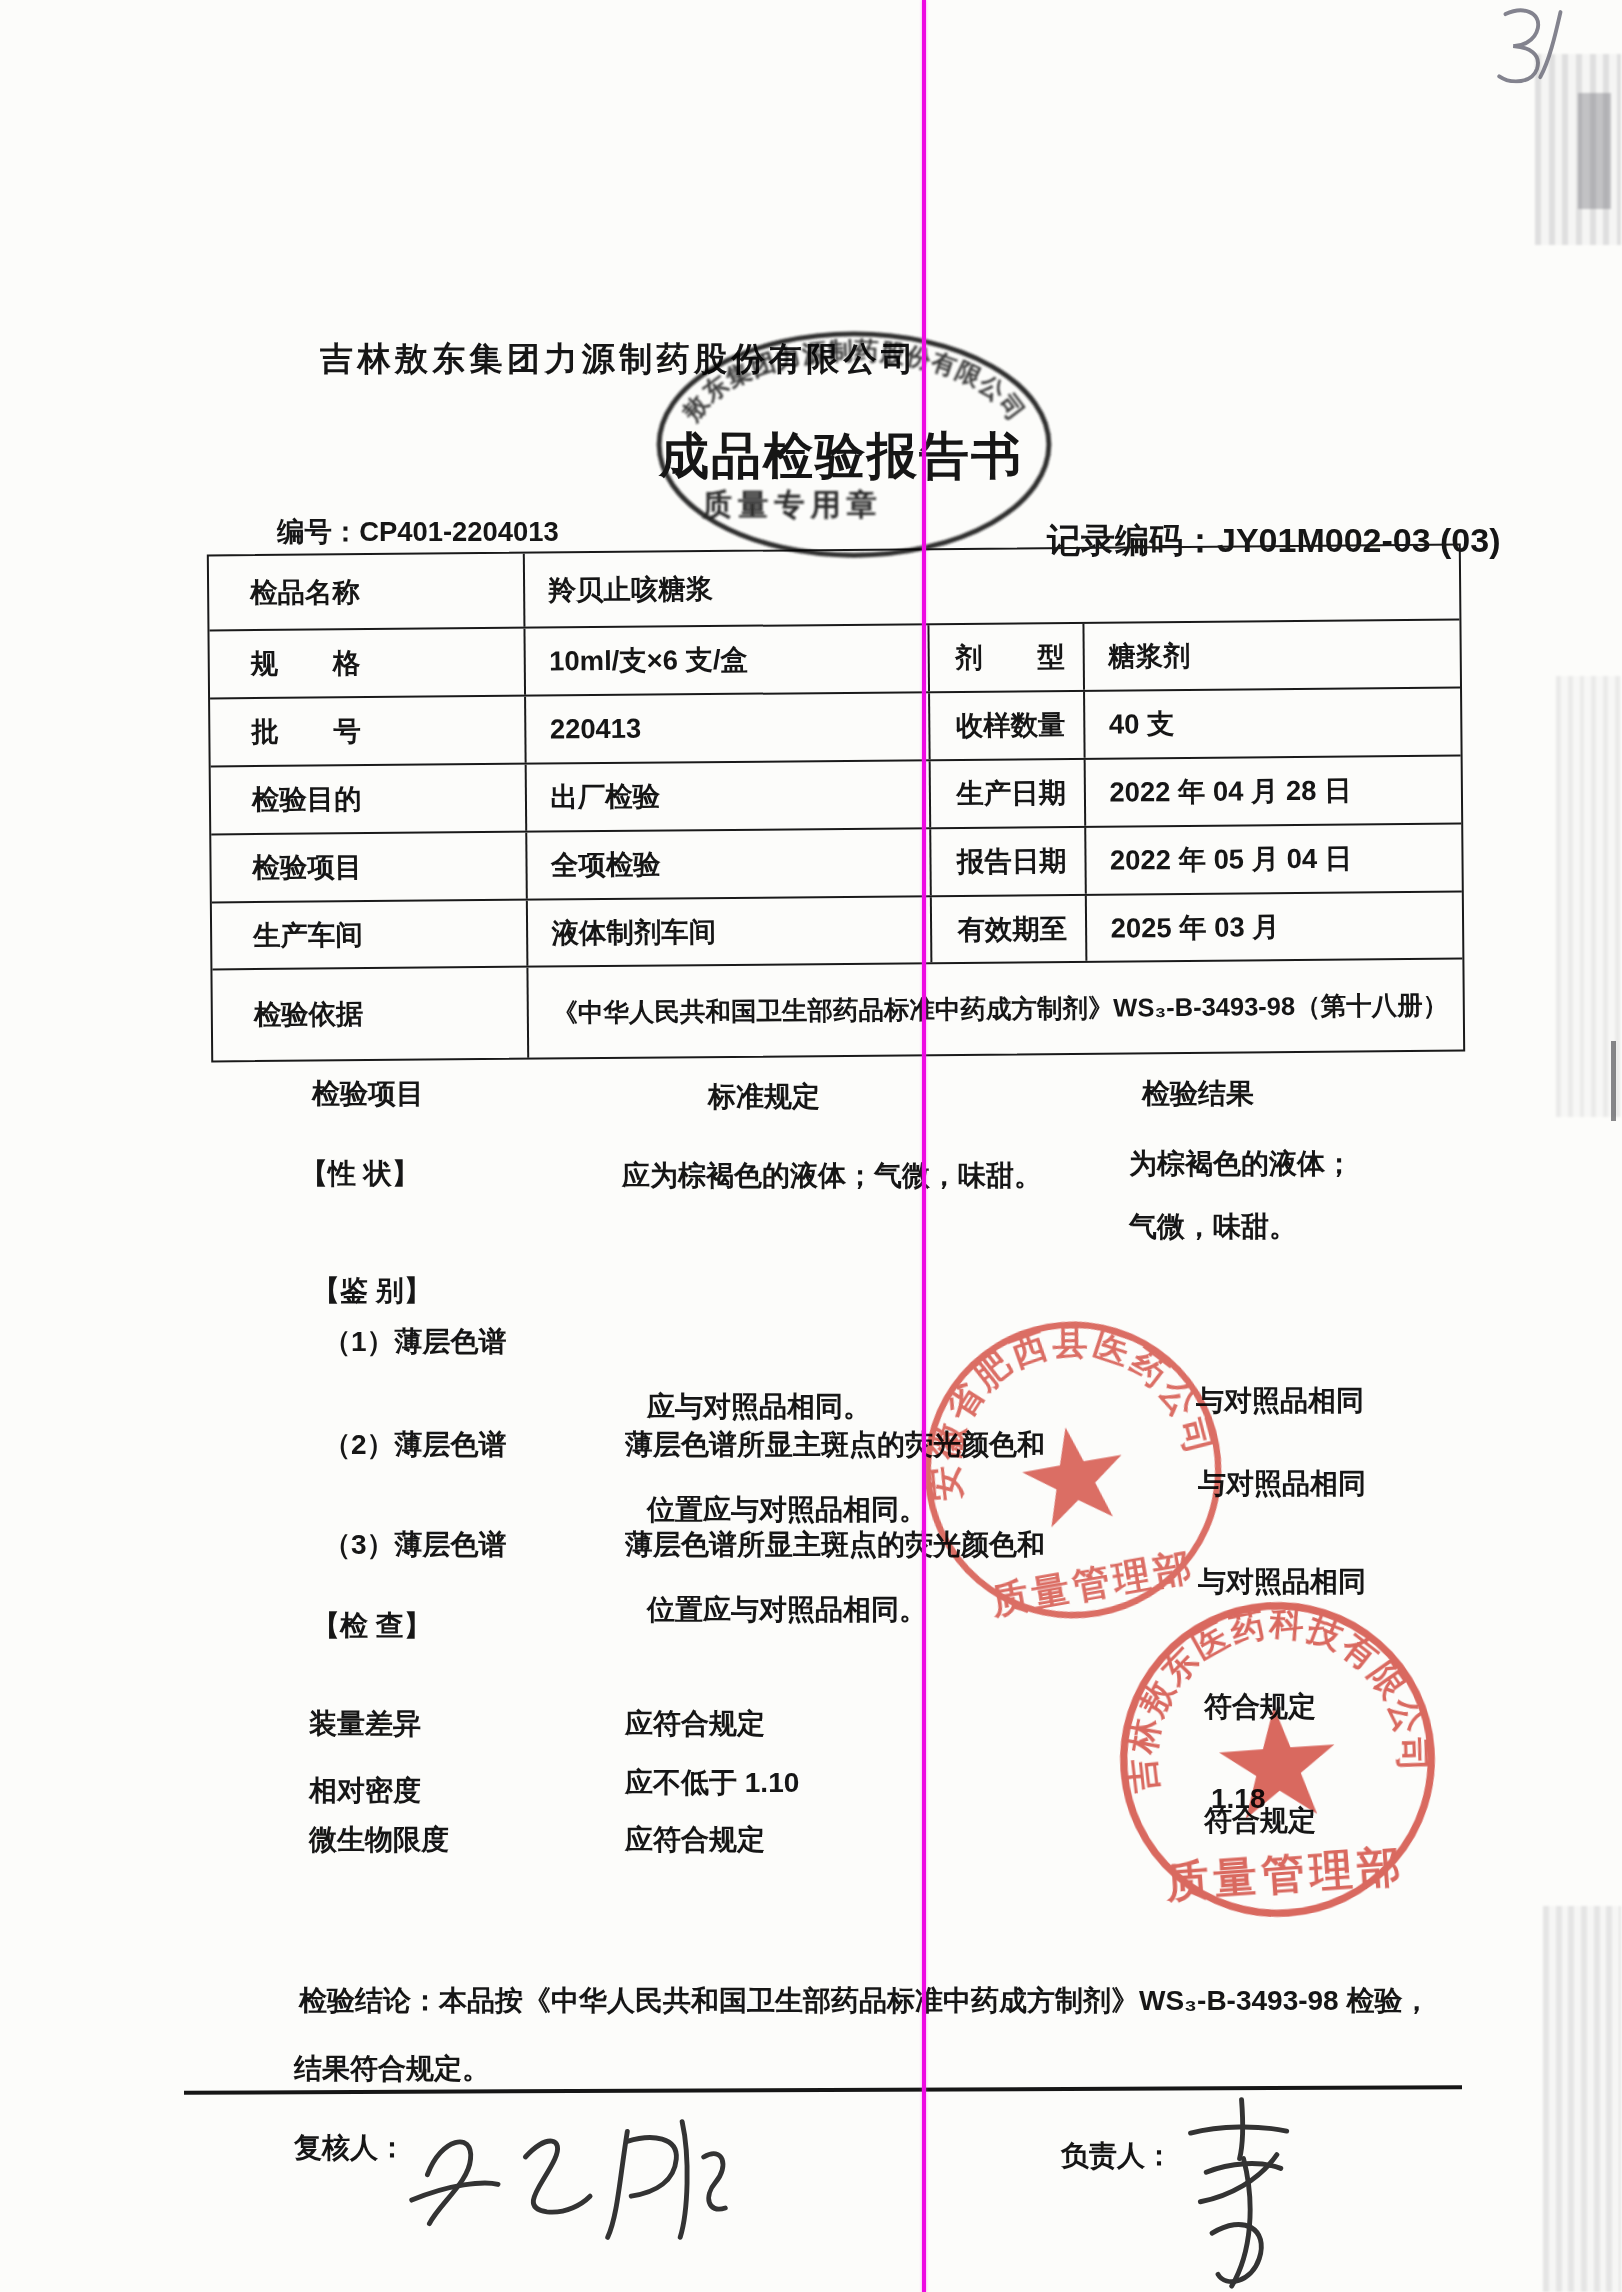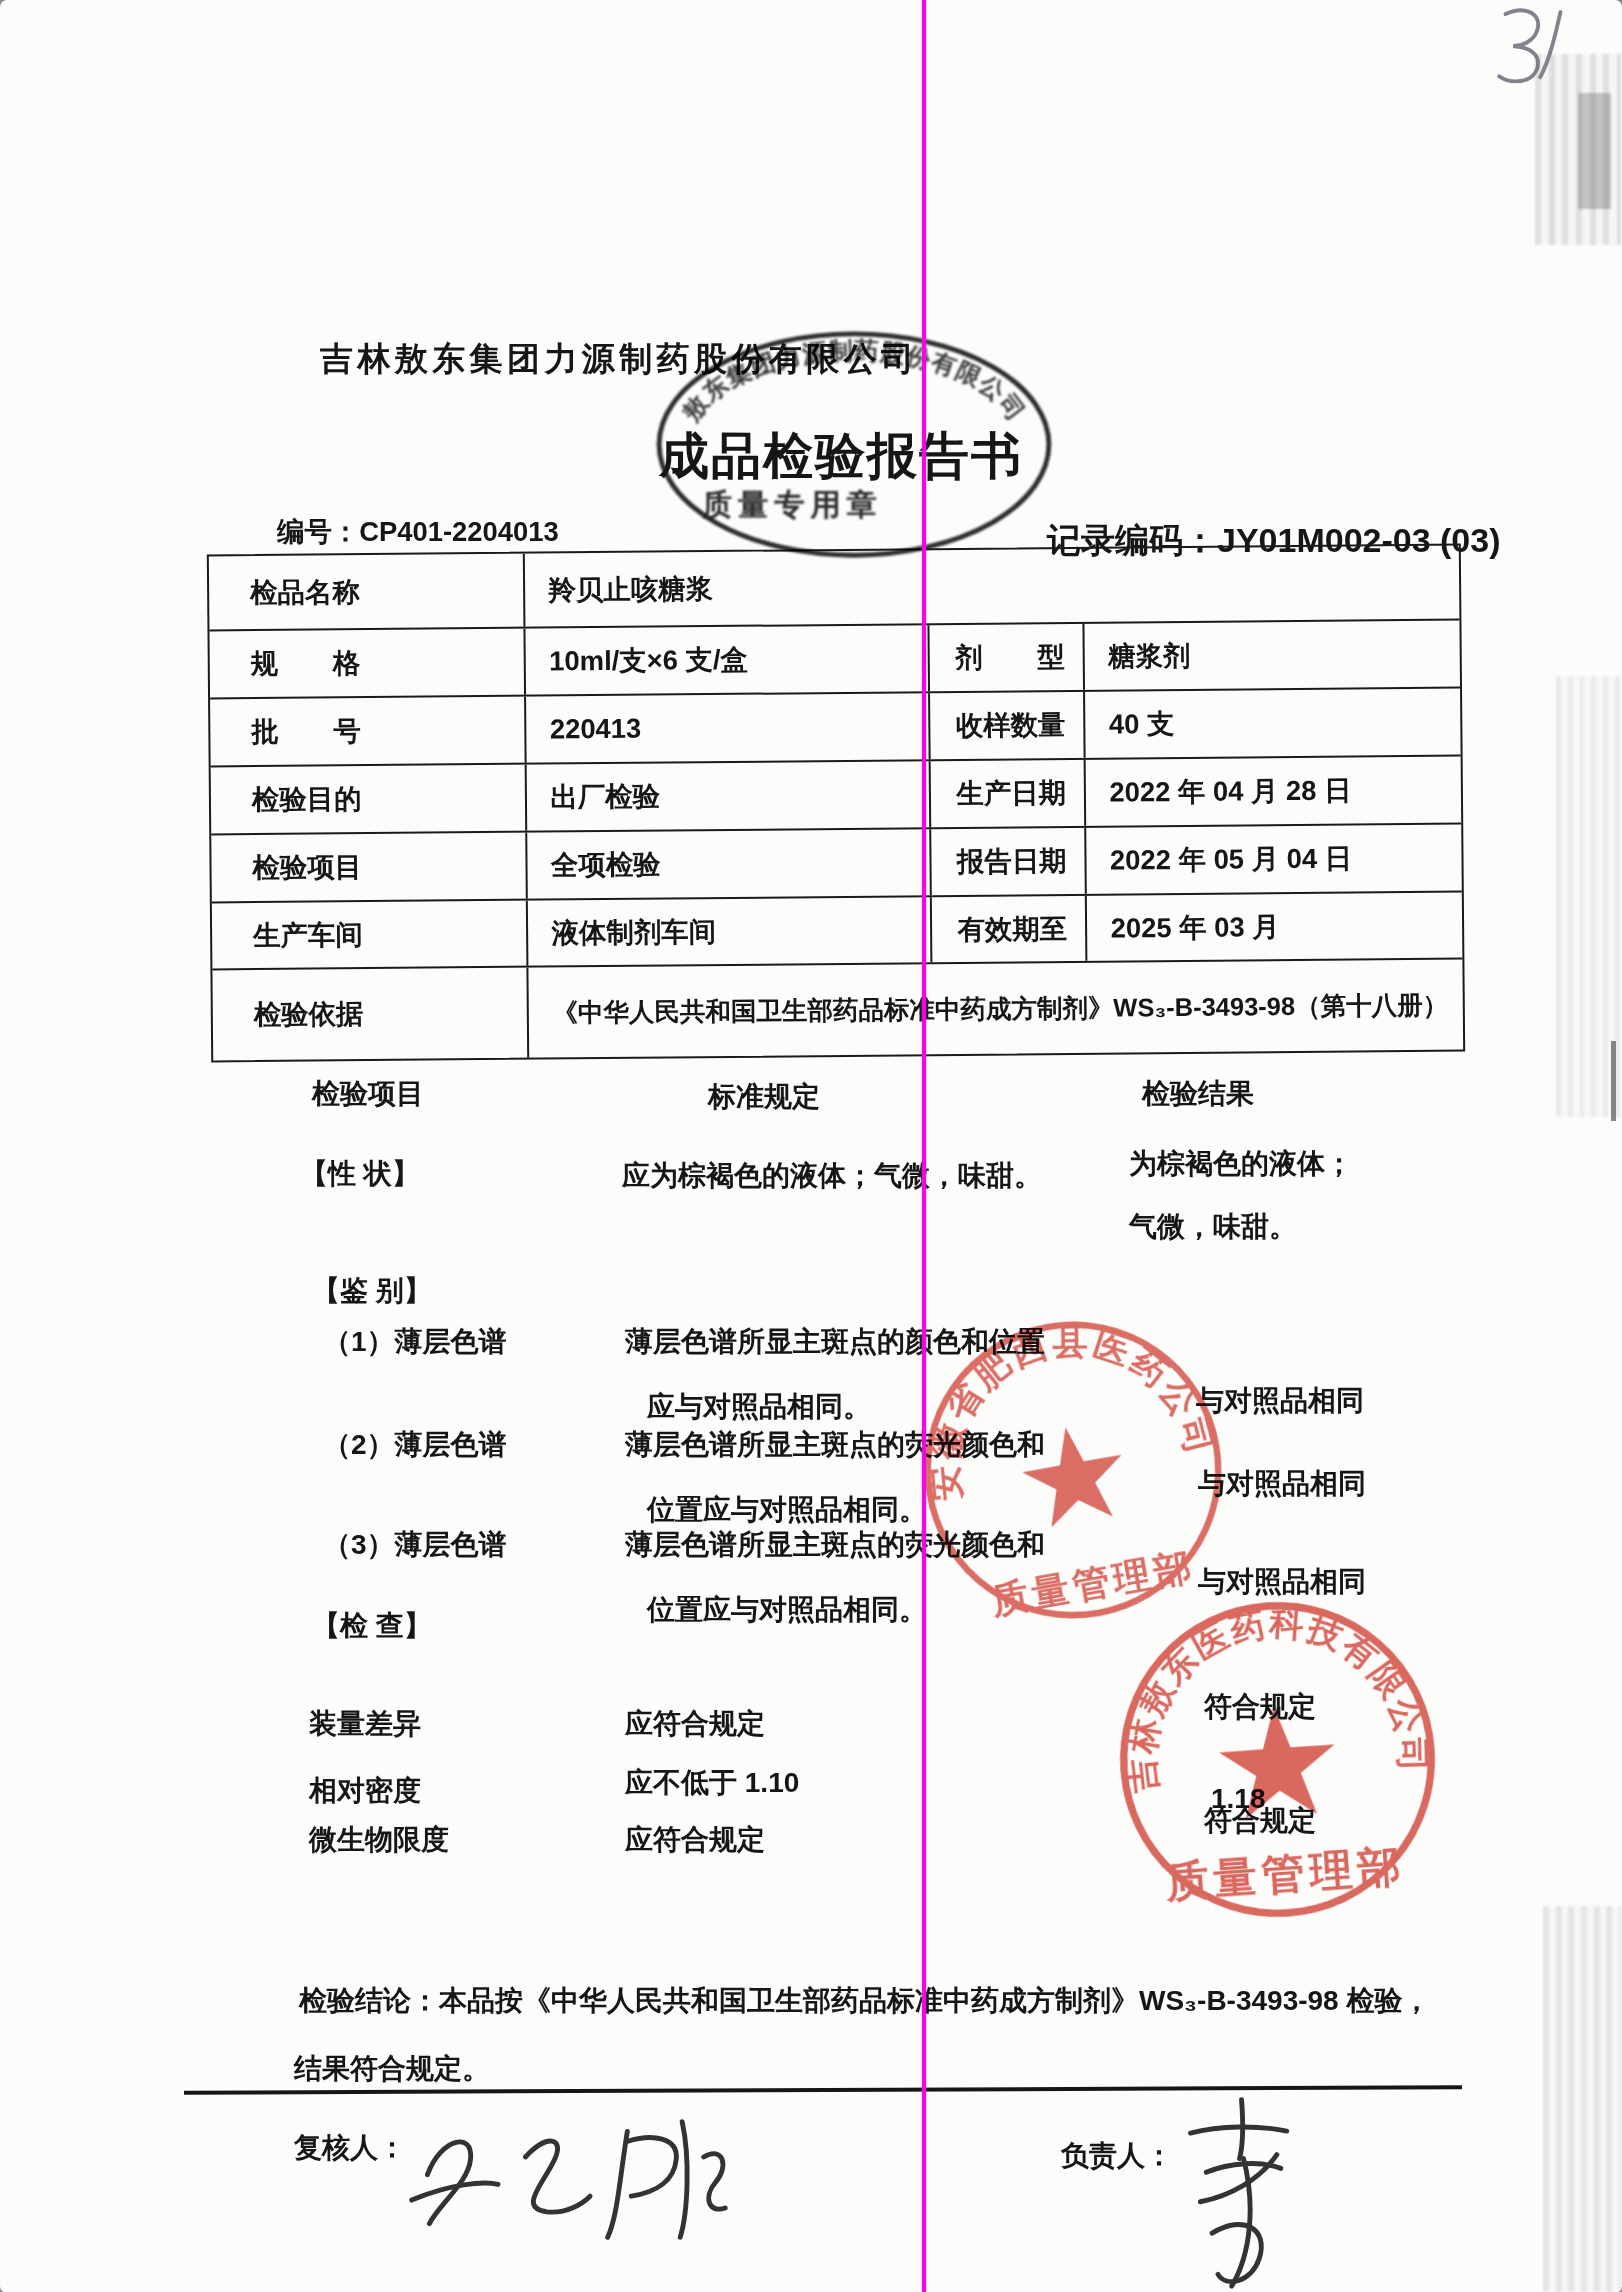--- a/index.html
+++ b/index.html
@@ -1,21 +1,20 @@
 <!DOCTYPE html>
 <html><head>
 <meta charset="utf-8">
 <style>
   html,body{margin:0;padding:0;background:#8a8a8a;}
   .page{
     position:relative;width:1622px;height:2293px;margin:0 auto;
     background:#fcfcfa;overflow:hidden;
     font-family:"Liberation Sans","DejaVu Sans",sans-serif;
     color:#161616;
-    border-radius:7px;
   }
   .abs{position:absolute;}
   .t{position:absolute;font-weight:700;white-space:nowrap;color:#161616;}
 
   
   .company-title{left:320px;top:337px;font-size:33px;letter-spacing:4.4px;}
   .report-title{left:659px;top:423px;font-size:50px;letter-spacing:2px;z-index:5;}
   .report-no{left:277px;top:514px;font-size:27.4px;}
   .record-code{left:1047px;top:518px;font-size:34px;}
 
@@ -145,21 +144,20 @@
   <div class="t mid" style="left:1142px;top:1075px;">检验结果</div>
 
   <div class="t mid" style="left:300px;top:1155px;">【性 状】</div>
   <div class="t mid" style="left:622px;top:1157px;">应为棕褐色的液体；气微，味甜。</div>
   <div class="t mid" style="left:1129px;top:1145px;">为棕褐色的液体；</div>
   <div class="t mid" style="left:1129px;top:1208px;">气微，味甜。</div>
 
   <div class="t mid" style="left:312px;top:1272px;">【鉴 别】</div>
 
   <div class="t mid" style="left:323px;top:1323px;">（1）薄层色谱</div>
-  <div class="t mid" style="left:625px;top:1323px;">薄层色谱所显主斑点的颜色和位置</div>
   <div class="t mid" style="left:647px;top:1388px;">应与对照品相同。</div>
   <div class="t mid" style="left:1196px;top:1382px;">与对照品相同</div>
 
   <div class="t mid" style="left:323px;top:1426px;text-align:center;">（2）薄层色谱</div>
   <div class="t mid" style="left:625px;top:1426px;">薄层色谱所显主斑点的荧光颜色和</div>
   <div class="t mid" style="left:647px;top:1491px;">位置应与对照品相同。</div>
   <div class="t mid" style="left:1198px;top:1465px;">与对照品相同</div>
 
   <div class="t mid" style="left:323px;top:1526px;">（3）薄层色谱</div>
   <div class="t mid" style="left:625px;top:1526px;">薄层色谱所显主斑点的荧光颜色和</div>

